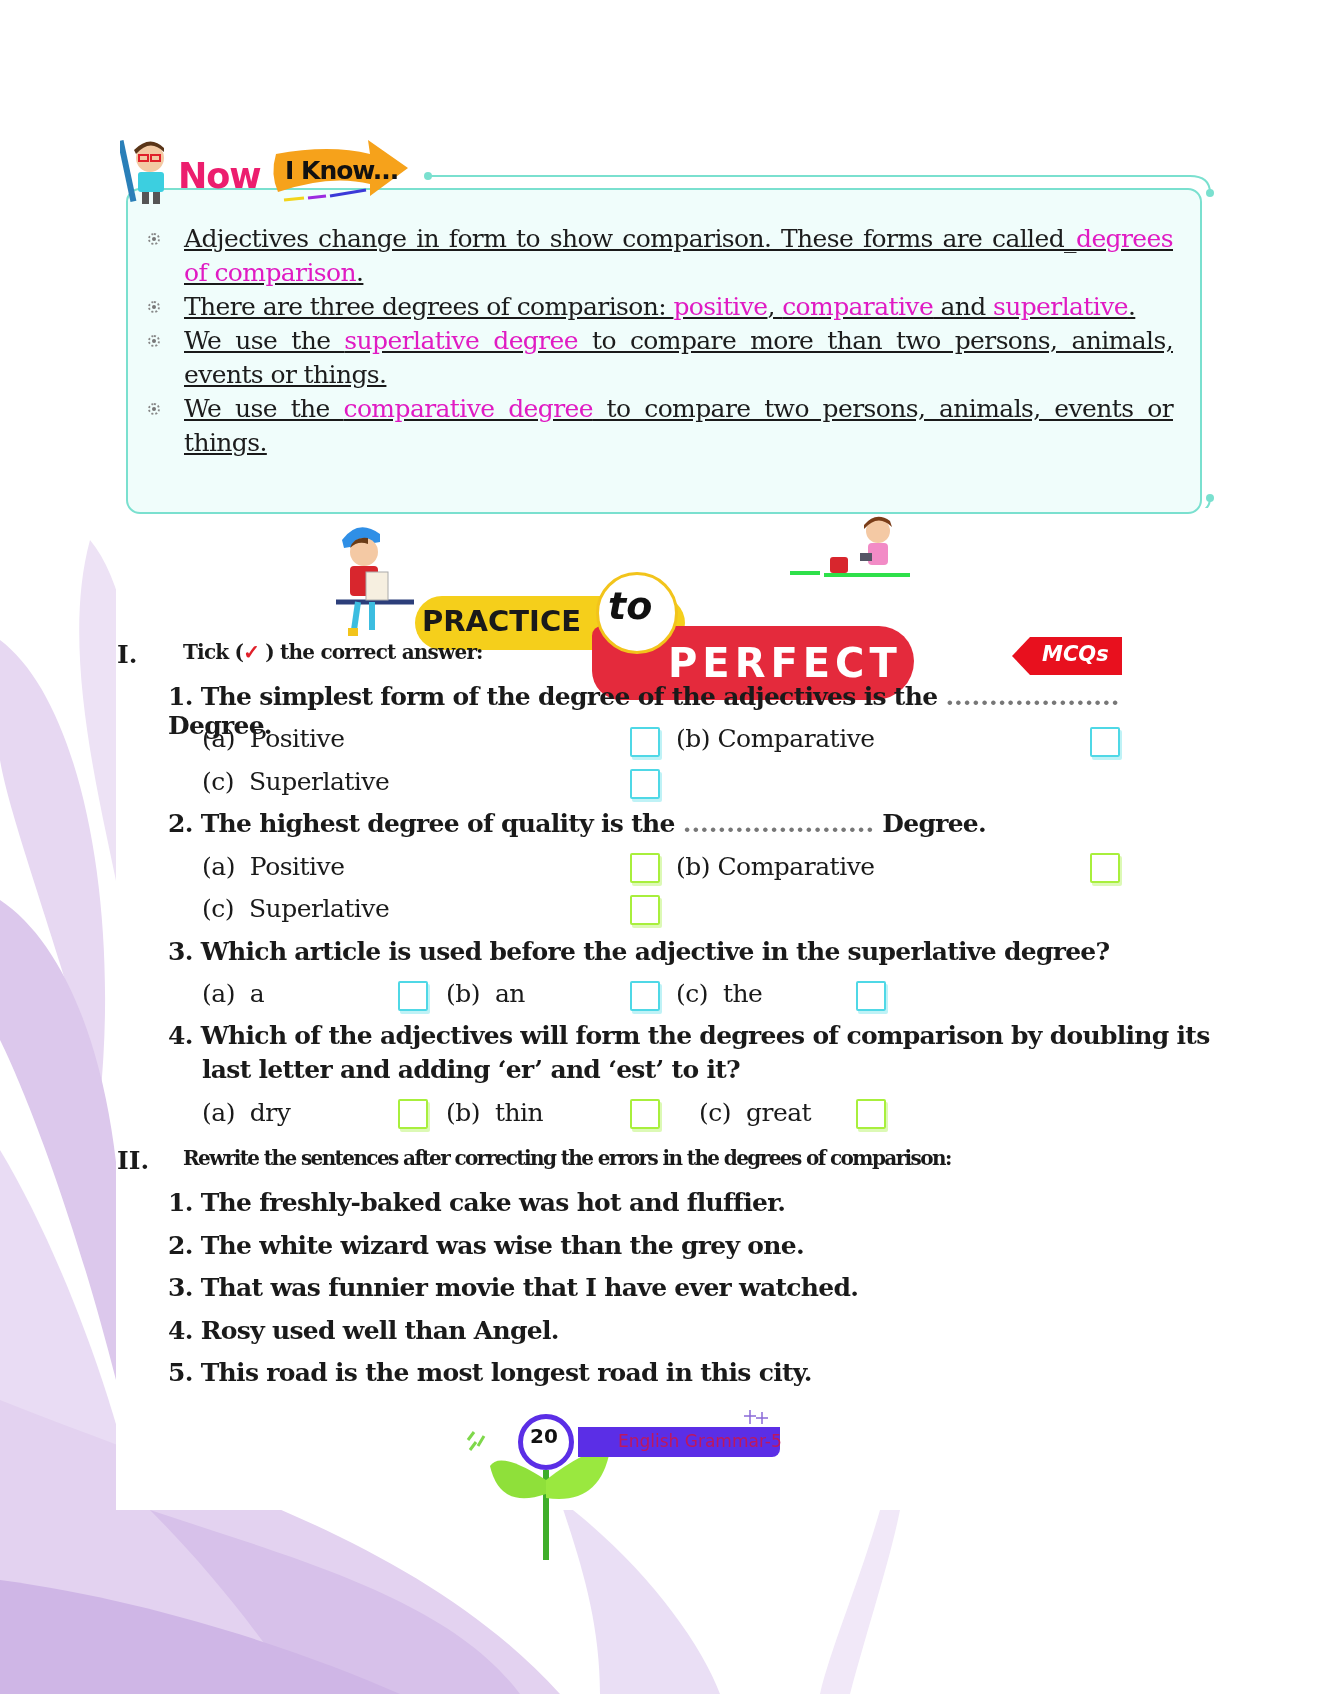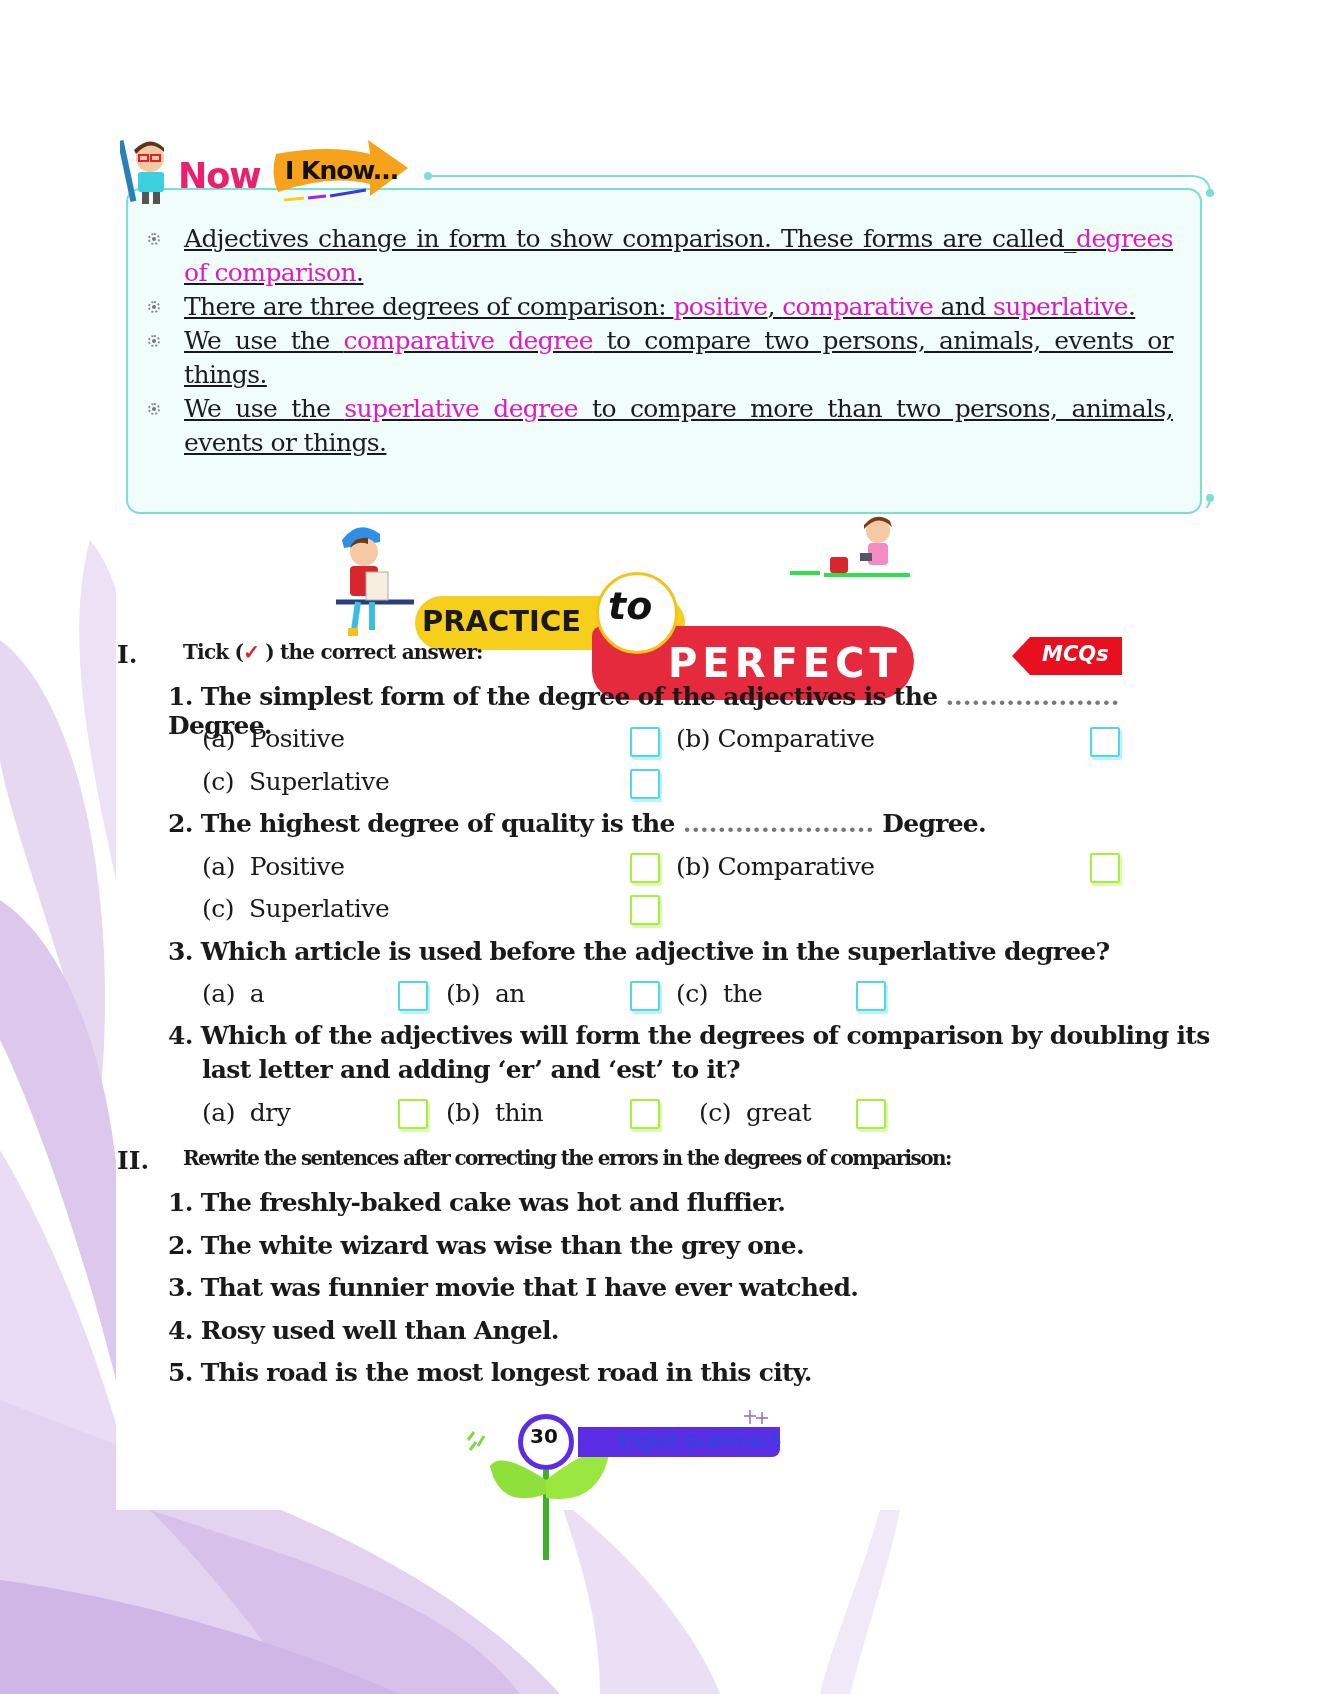--- a/index.html
+++ b/index.html
@@ -95,21 +95,21 @@
     font-size:21px; color:#fff;
   }
 
   
   .footer { position:absolute; left:460px; top:1410px; width:340px; height:150px; z-index:3; }
   .footer .pill {
     position:absolute; left:118px; top:17px; width:202px; height:30px; background:#5b2ee6;
     border-radius:0 0 8px 0;
   }
   .footer .book {
-    position:absolute; left:158px; top:21px; font-family:"DejaVu Sans", sans-serif; font-size:17px; color:#1d4ed8;
+    position:absolute; left:158px; top:21px; font-family:"DejaVu Sans", sans-serif; font-size:17px; color:#be185d;
   }
   .footer .pagecirc {
     position:absolute; left:58px; top:4px; width:56px; height:56px; border-radius:50%; background:#fff;
     border:5px solid #5b2ee6; box-sizing:border-box;
   }
   .footer .pagenum {
     position:absolute; left:70px; top:14px; font-family:"DejaVu Sans", sans-serif; font-weight:bold; font-size:20px; color:#111;
   }
 </style>
 </head>
@@ -154,22 +154,22 @@
     <path d="M14 60 L 34 58" stroke="#f2d41a" stroke-width="3"></path>
     <path d="M38 58 L 56 56" stroke="#9c2be0" stroke-width="3"></path>
     <path d="M60 56 L 96 50" stroke="#3b3ad8" stroke-width="3"></path>
   </svg>
   <span class="nik-know">I Know...</span>
 </div>
 
 <ul class="nik-list">
   <li><span class="bullet"></span><span><span>Adjectives change in form to show comparison. These forms are called_</span><span class="hl">degrees of comparison</span><span>.</span></span></li>
   <li><span class="bullet"></span><span><span>There are three degrees of comparison: </span><span class="hl">positive</span><span>, </span><span class="hl">comparative</span><span> and </span><span class="hl">superlative</span><span>.</span></span></li>
+  <li><span class="bullet"></span><span><span>We use the </span><span class="hl">superlative degree</span><span> to compare more than two persons, animals, events or things.</span></span></li>
   <li><span class="bullet"></span><span><span>We use the </span><span class="hl">comparative degree</span><span> to compare two persons, animals, events or things.</span></span></li>
-  <li><span class="bullet"></span><span><span>We use the </span><span class="hl">superlative degree</span><span> to compare more than two persons, animals, events or things.</span></span></li>
 </ul>
 
 <div class="ptp">
   <svg style="position:absolute;left:-22px;top:-30px" width="90" height="130" viewBox="0 0 90 130">
     <path d="M8 84 L 86 84" stroke="#2c3e7a" stroke-width="5"></path>
     <path d="M14 22 Q 30 0 52 16 L 52 24 L 16 30 Z" fill="#2f8fe6"></path>
     <circle cx="36" cy="34" r="14" fill="#f4c9a4"></circle>
     <path d="M22 30 Q 30 22 40 26 L 40 20 Q 26 18 22 30 Z" fill="#6a3b16"></path>
     <rect x="22" y="48" width="28" height="30" rx="4" fill="#d8262d"></rect>
     <rect x="38" y="54" width="22" height="28" fill="#f6efe0" stroke="#aaa"></rect>
@@ -250,14 +250,14 @@
   <svg style="position:absolute;left:0;top:0" width="340" height="150" viewBox="0 0 340 150">
     <path d="M86 60 L 86 150" stroke="#3fae2a" stroke-width="6"></path>
     <path d="M86 70 Q 40 40 30 56 Q 40 100 86 84 Z" fill="#8fe03a"></path>
     <path d="M86 70 Q 130 36 150 40 Q 140 96 86 88 Z" fill="#9ae83f"></path>
     <path d="M10 40 L 16 32 M18 36 L 24 26 M8 30 L 14 22" stroke="#7fd84b" stroke-width="3"></path>
     <path d="M290 14 L 290 0 M 302 14 L 302 2 M 284 6 L 296 6 M 296 8 L 308 8" stroke="#8a6ad8" stroke-width="1.5"></path>
   </svg>
   <div class="pill"></div>
   <span class="book">English Grammar-5</span>
   <div class="pagecirc"></div>
-  <span class="pagenum">30</span>
+  <span class="pagenum">20</span>
 </div>
 
 </body></html>

